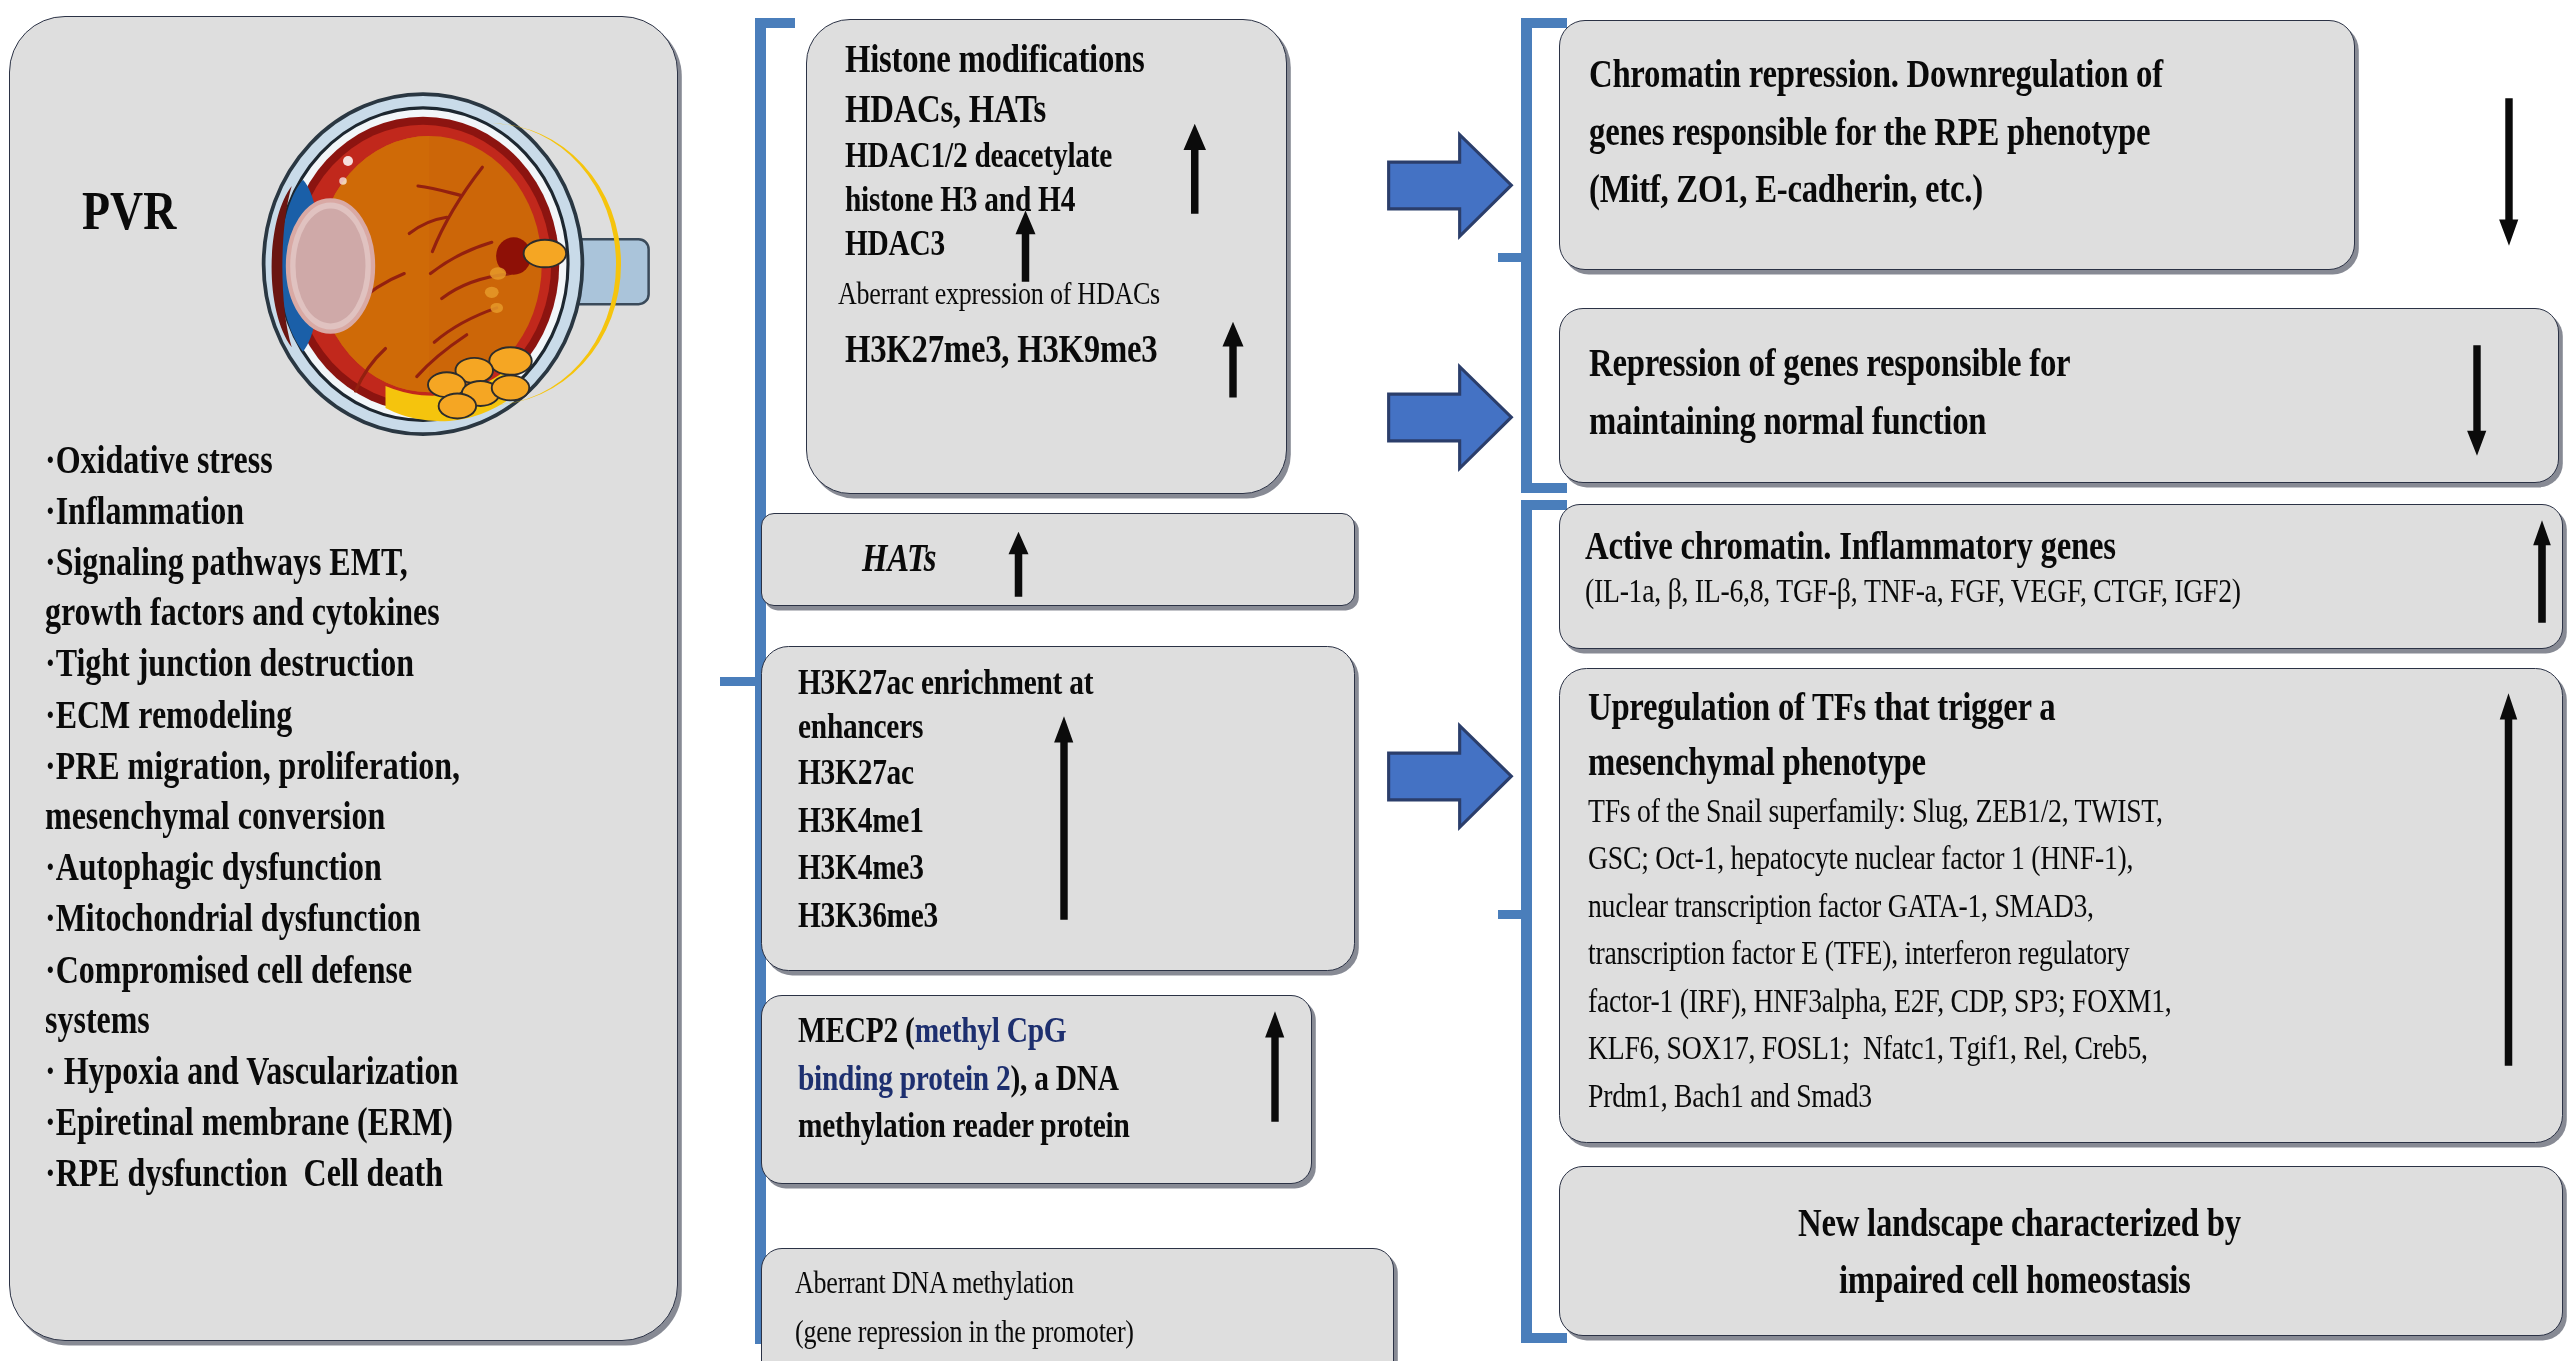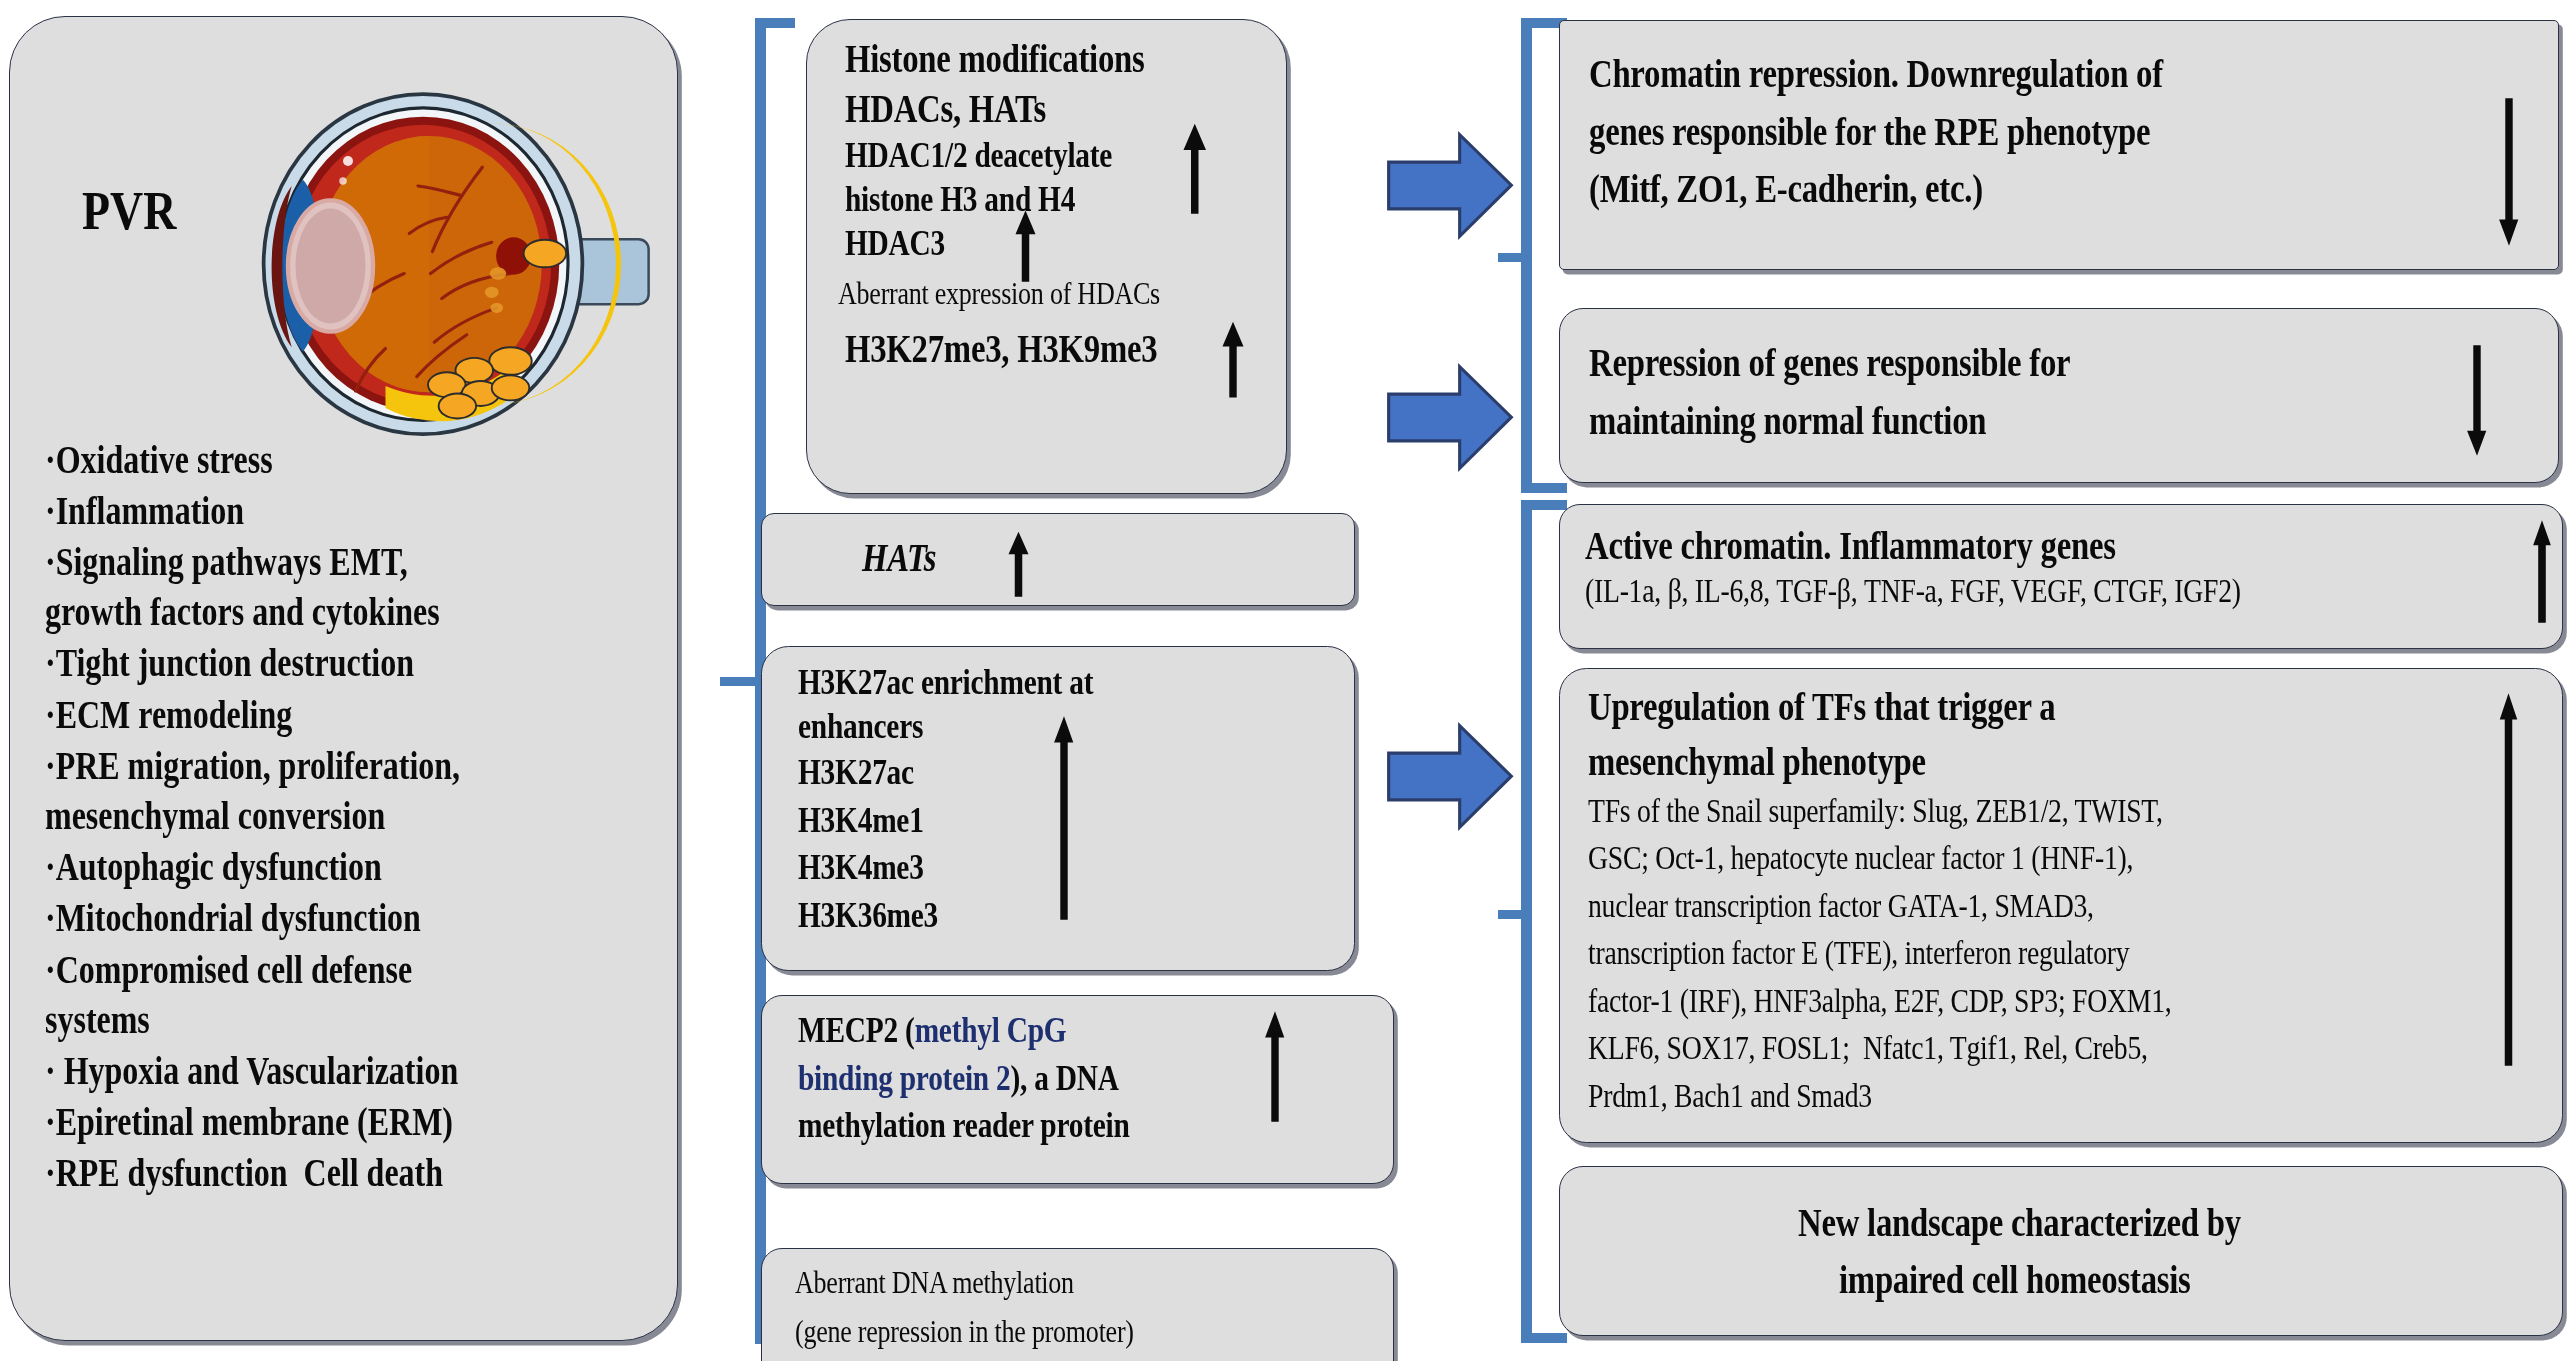--- a/index.html
+++ b/index.html
@@ -202,21 +202,21 @@
     <div class="t m-body" style="left:36px;top:154px;">H3K4me1</div>
     <div class="t m-body" style="left:36px;top:201px;">H3K4me3</div>
     <div class="t m-body" style="left:36px;top:249px;">H3K36me3</div>
     <div class="vr" style="left:289px;top:68px;width:26px;height:206px;">
       <svg viewBox="0 0 42 330" preserveAspectRatio="none">
           <path d="M21 2 L36 44 H27 V328 H15 V44 H5 Z" fill="#0b0b0b"></path>
         </svg>
     </div>
   </div>
 
-  <div class="panel" style="left:761px;top:995px;width:633px;height:189px;border-radius:21px;">
+  <div class="panel" style="left:761px;top:995px;width:551px;height:189px;border-radius:21px;">
     <div class="t m-body" style="left:36px;top:15px;"><span class="b">MECP2 (</span><span class="b blue">methyl CpG</span></div>
     <div class="t m-body" style="left:36px;top:63px;"><span class="b blue">binding protein 2</span><span class="b">), a DNA</span></div>
     <div class="t m-body" style="left:36px;top:110px;">methylation reader protein</div>
     <div class="vr" style="left:500px;top:13.8px;width:26px;height:113px;">
       <svg viewBox="0 0 42 180" preserveAspectRatio="none">
           <path d="M21 2 L36 44 H27 V178 H15 V44 H5 Z" fill="#0b0b0b"></path>
         </svg>
     </div>
   </div>
 
@@ -248,21 +248,21 @@
     <div class="stub" style="left:0;top:235px;width:27.5px;"></div>
   </div>
 
   <div class="brk" style="left:1498px;top:500px;width:69px;height:843px;">
     <div class="v" style="left:22.5px;top:0;height:843px;"></div>
     <div class="h" style="left:22.5px;top:0;width:46px;"></div>
     <div class="h" style="left:22.5px;top:833px;width:46px;"></div>
     <div class="stub" style="left:0;top:410px;width:27.5px;"></div>
   </div>
 
-  <div class="panel" style="left:1559px;top:20px;width:1000px;height:250px;border-radius:5px;">
+  <div class="panel" style="left:1559px;top:20px;width:796px;height:250px;border-radius:26px;">
     <div class="t r-head" style="left:29px;top:30px;">Chromatin repression. Downregulation of</div>
     <div class="t r-head" style="left:29px;top:88px;">genes responsible for the RPE phenotype</div>
     <div class="t r-head" style="left:29px;top:145px;">(Mitf, ZO1, E-cadherin, etc.)</div>
     <div class="vr" style="left:936px;top:76px;width:26px;height:150px;">
       <svg viewBox="0 0 42 240" preserveAspectRatio="none">
           <path d="M21 238 L36 196 H27 V2 H15 V196 H5 Z" fill="#0b0b0b"></path>
         </svg>
     </div>
   </div>
 

